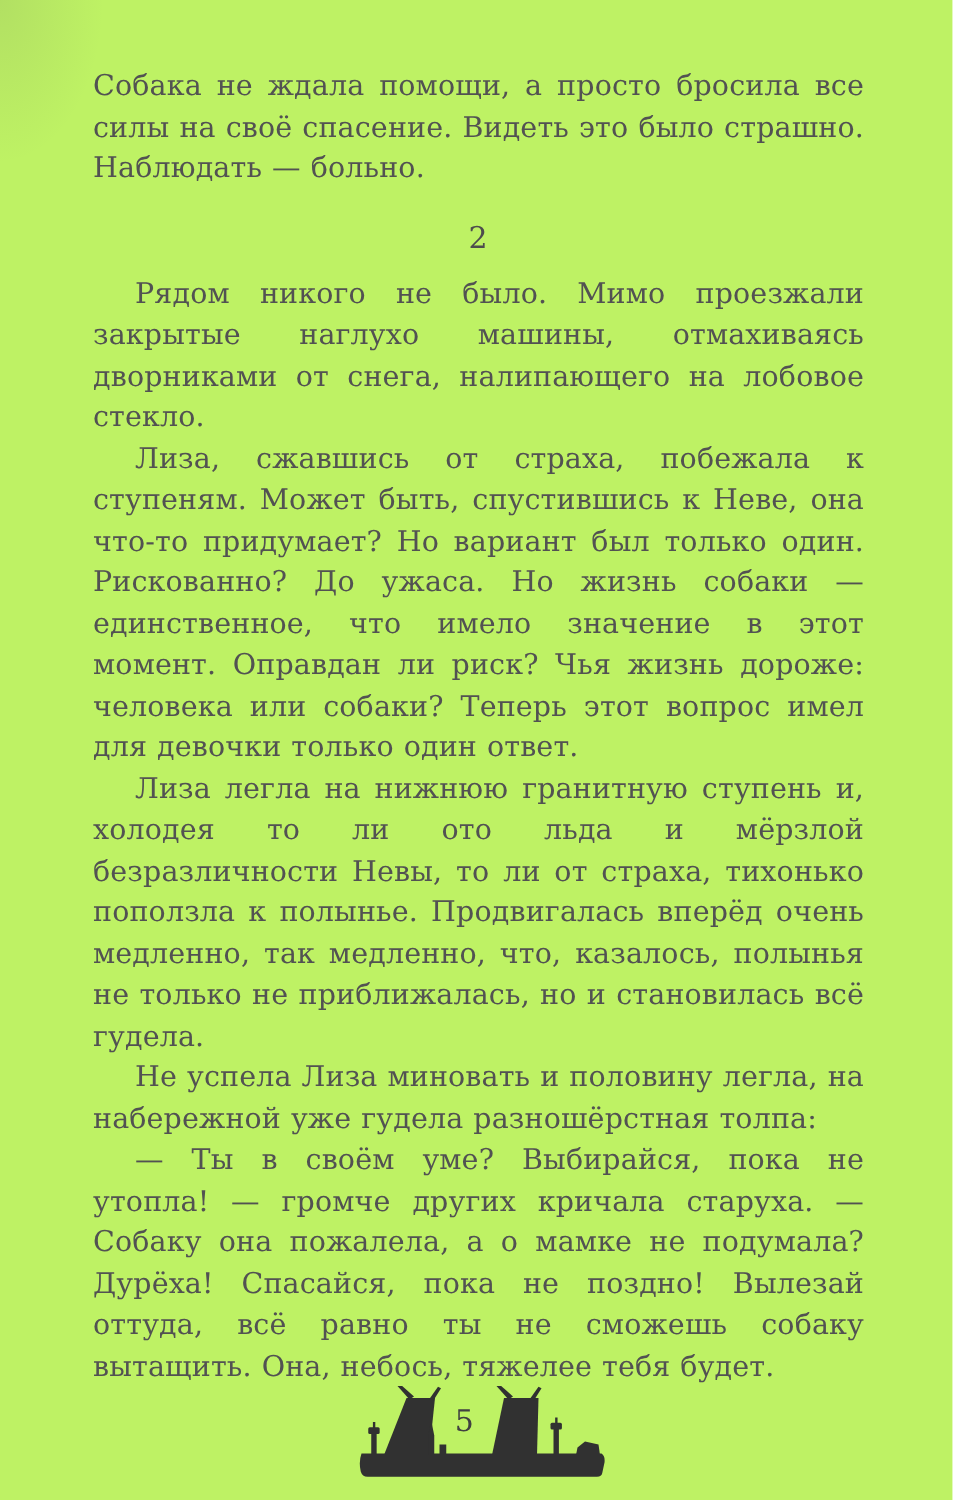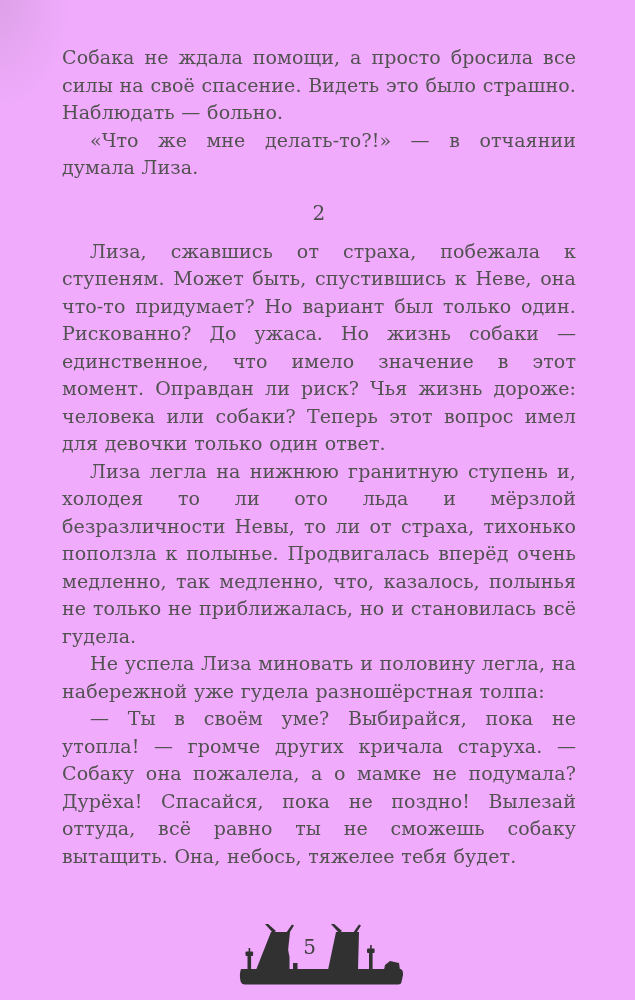--- a/index.html
+++ b/index.html
@@ -2,21 +2,21 @@
 <html lang="ru"><head>
 <meta charset="utf-8">
 <style>
   html, body { margin: 0; padding: 0; background: #ffffff; }
 
   .page {
     position: relative;
     width: 635px;
     height: 1000px;
     margin: 0 auto;
-    background: #f0abfc;
+    background: #bef264;
     overflow: hidden;
     font-family: "DejaVu Serif", "Liberation Serif", serif;
     color: #525252;
   }
 
   
   .page::before {
     content: "";
     position: absolute;
     left: 0; top: 0;
@@ -74,24 +74,24 @@
     color: #414141;
   }
 </style>
 </head>
 <body>
 
 <div class="page">
 
   <main class="text-block">
     <p class="para">Собака не ждала помощи, а просто бросила все силы на своё спасение. Видеть это было страшно. Наблюдать — больно.</p>
-    <p class="para indent">«Что же мне делать-то?!» — в отчаянии думала Лиза.</p>
 
     <h2 class="chapter">2</h2>
 
+    <p class="para indent">Рядом никого не было. Мимо проезжали закрытые наглухо машины, отмахиваясь дворниками от снега, налипающего на лобовое стекло.</p>
     <p class="para indent">Лиза, сжавшись от страха, побежала к ступеням. Может быть, спустившись к Неве, она что-то придумает? Но вариант был только один. Рискованно? До ужаса. Но жизнь собаки — единственное, что имело значение в этот момент. Оправдан ли риск? Чья жизнь дороже: человека или собаки? Теперь этот вопрос имел для девочки только один ответ.</p>
     <p class="para indent">Лиза легла на нижнюю гранитную ступень и, холодея то ли ото льда и мёрзлой безразличности Невы, то ли от страха, тихонько поползла к полынье. Продвигалась вперёд очень медленно, так медленно, что, казалось, полынья не только не приближалась, но и становилась всё гудела.</p>
     <p class="para indent">Не успела Лиза миновать и половину легла, на набережной уже гудела разношёрстная толпа:</p>
     <p class="para indent">— Ты в своём уме? Выбирайся, пока не утопла! — громче других кричала старуха. — Собаку она пожалела, а о мамке не подумала? Дурёха! Спасайся, пока не поздно! Вылезай оттуда, всё равно ты не сможешь собаку вытащить. Она, небось, тяжелее тебя будет.</p>
   </main>
 
   <footer class="footer-ornament">
     <svg width="166" height="62" viewBox="0 0 166 62" xmlns="http://www.w3.org/2000/svg">
       <g fill="#313131" stroke="none">
 

